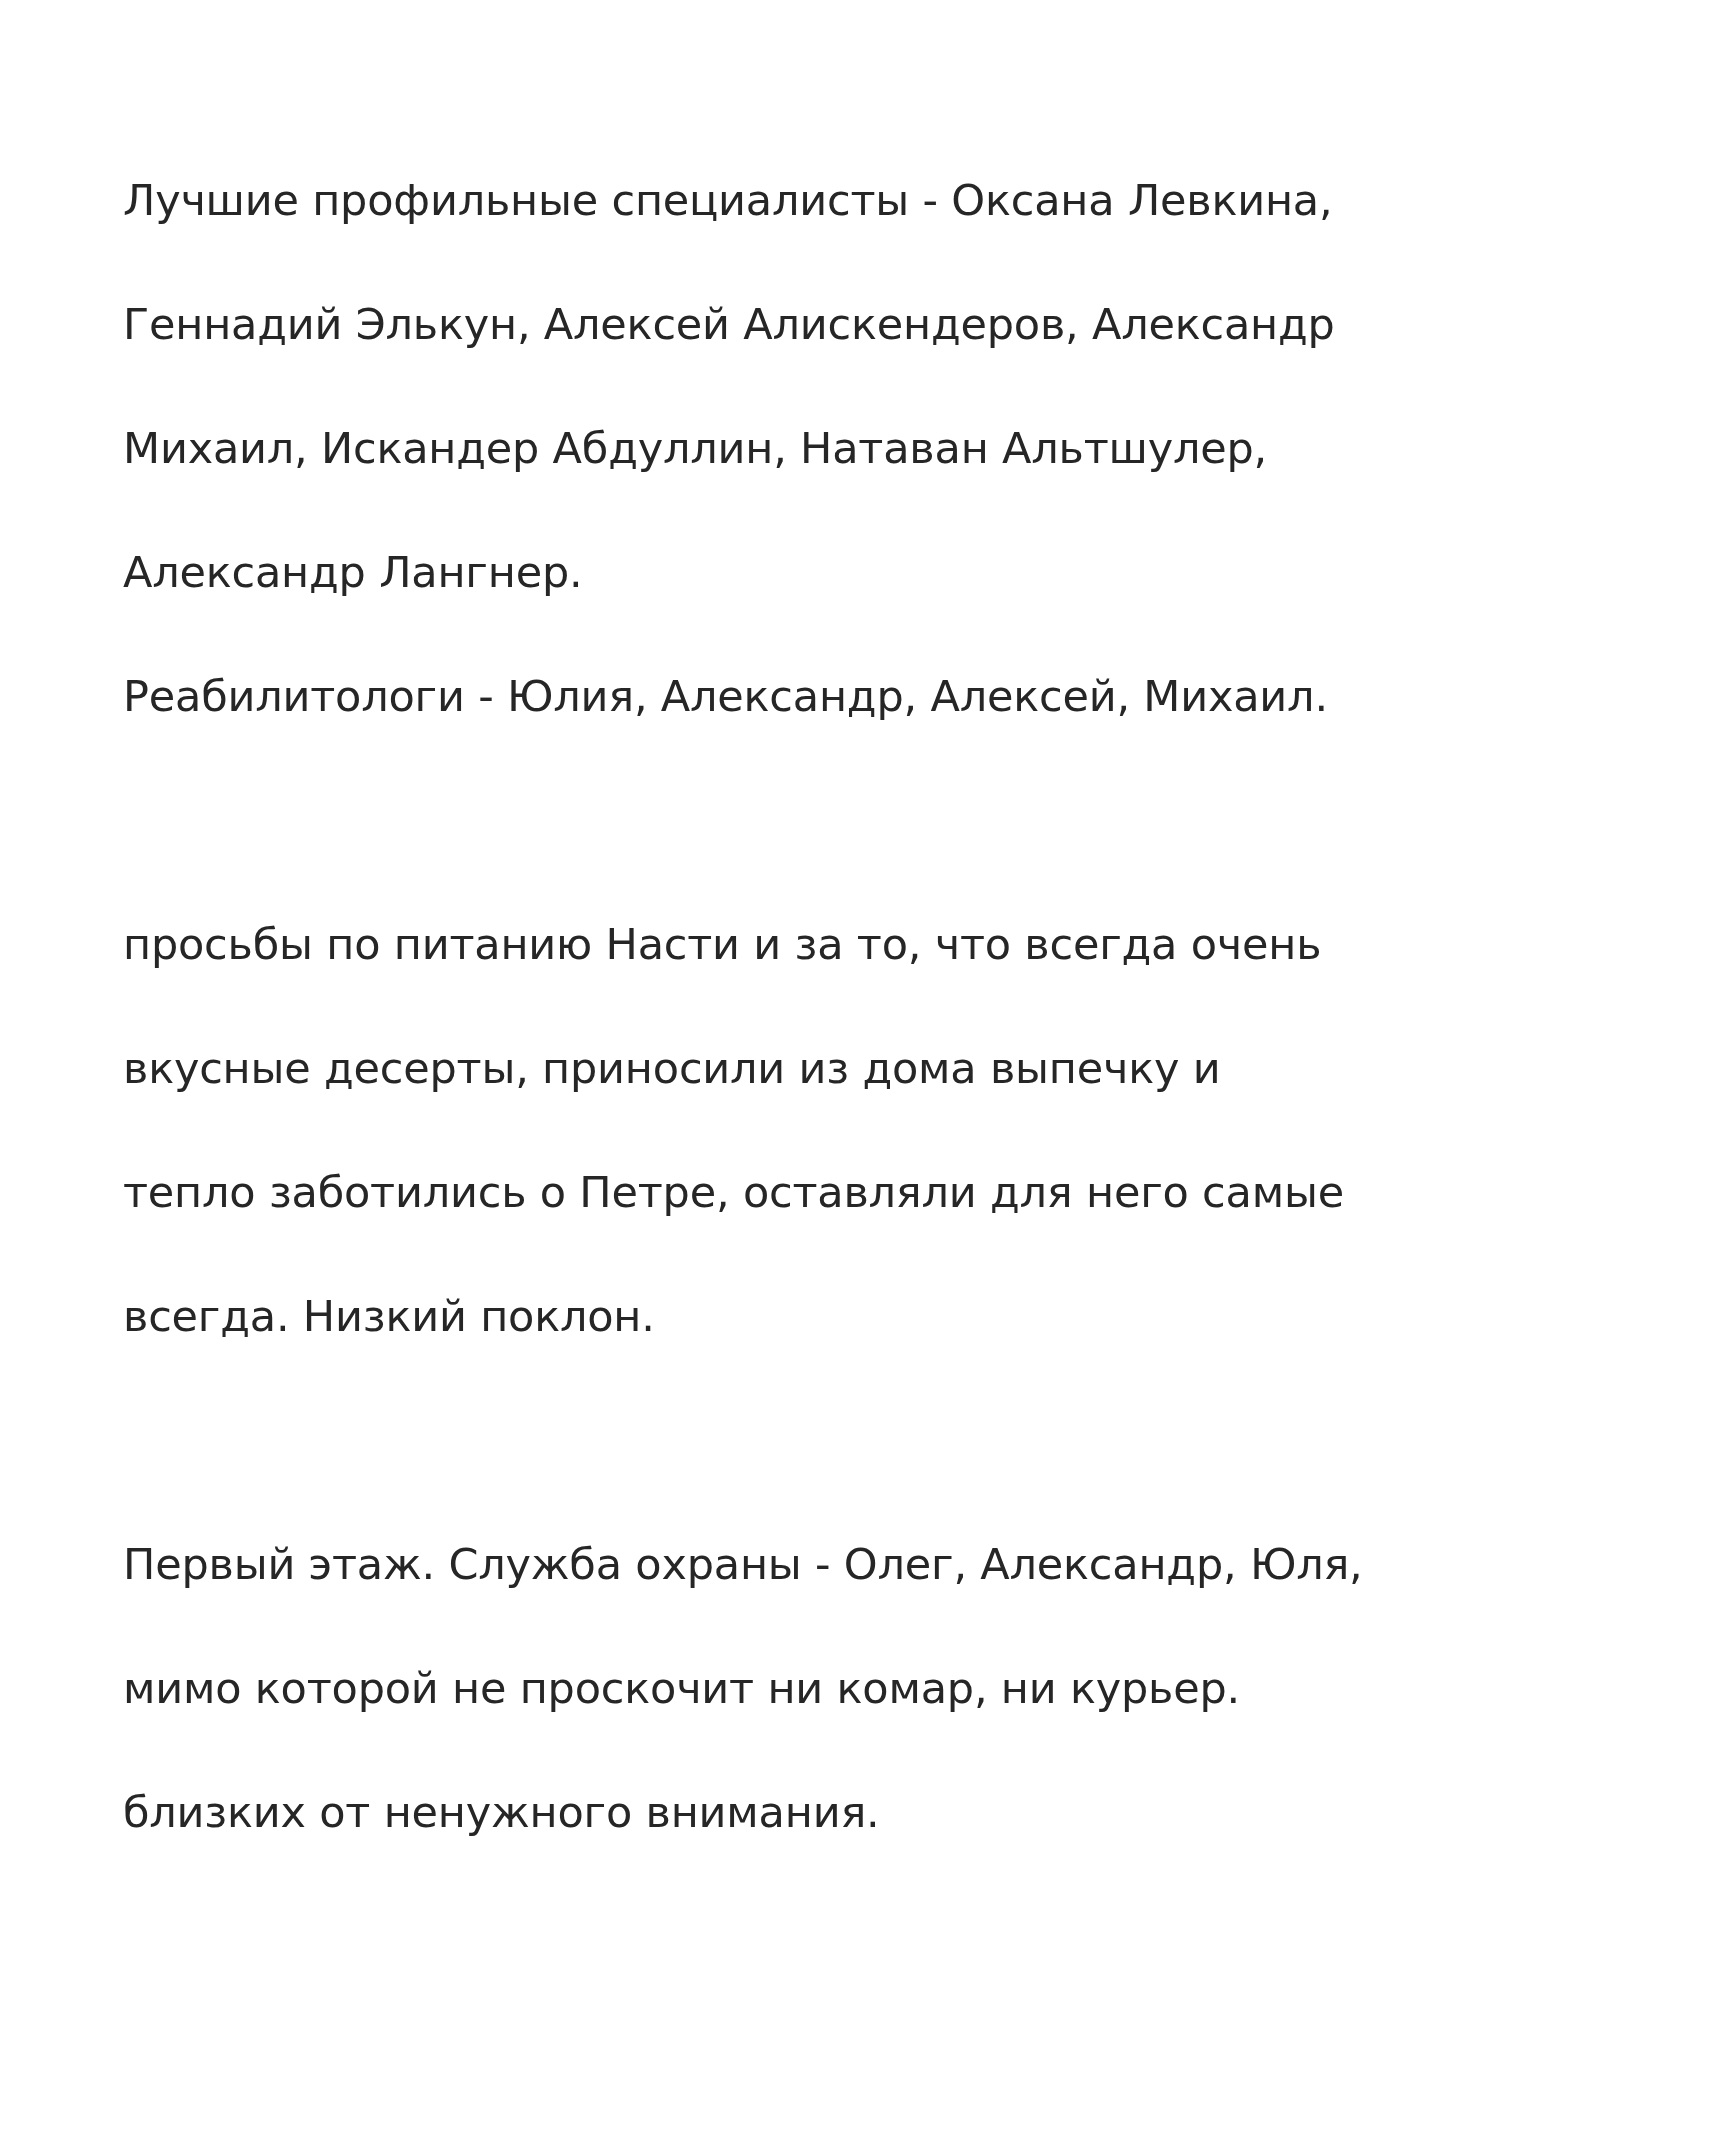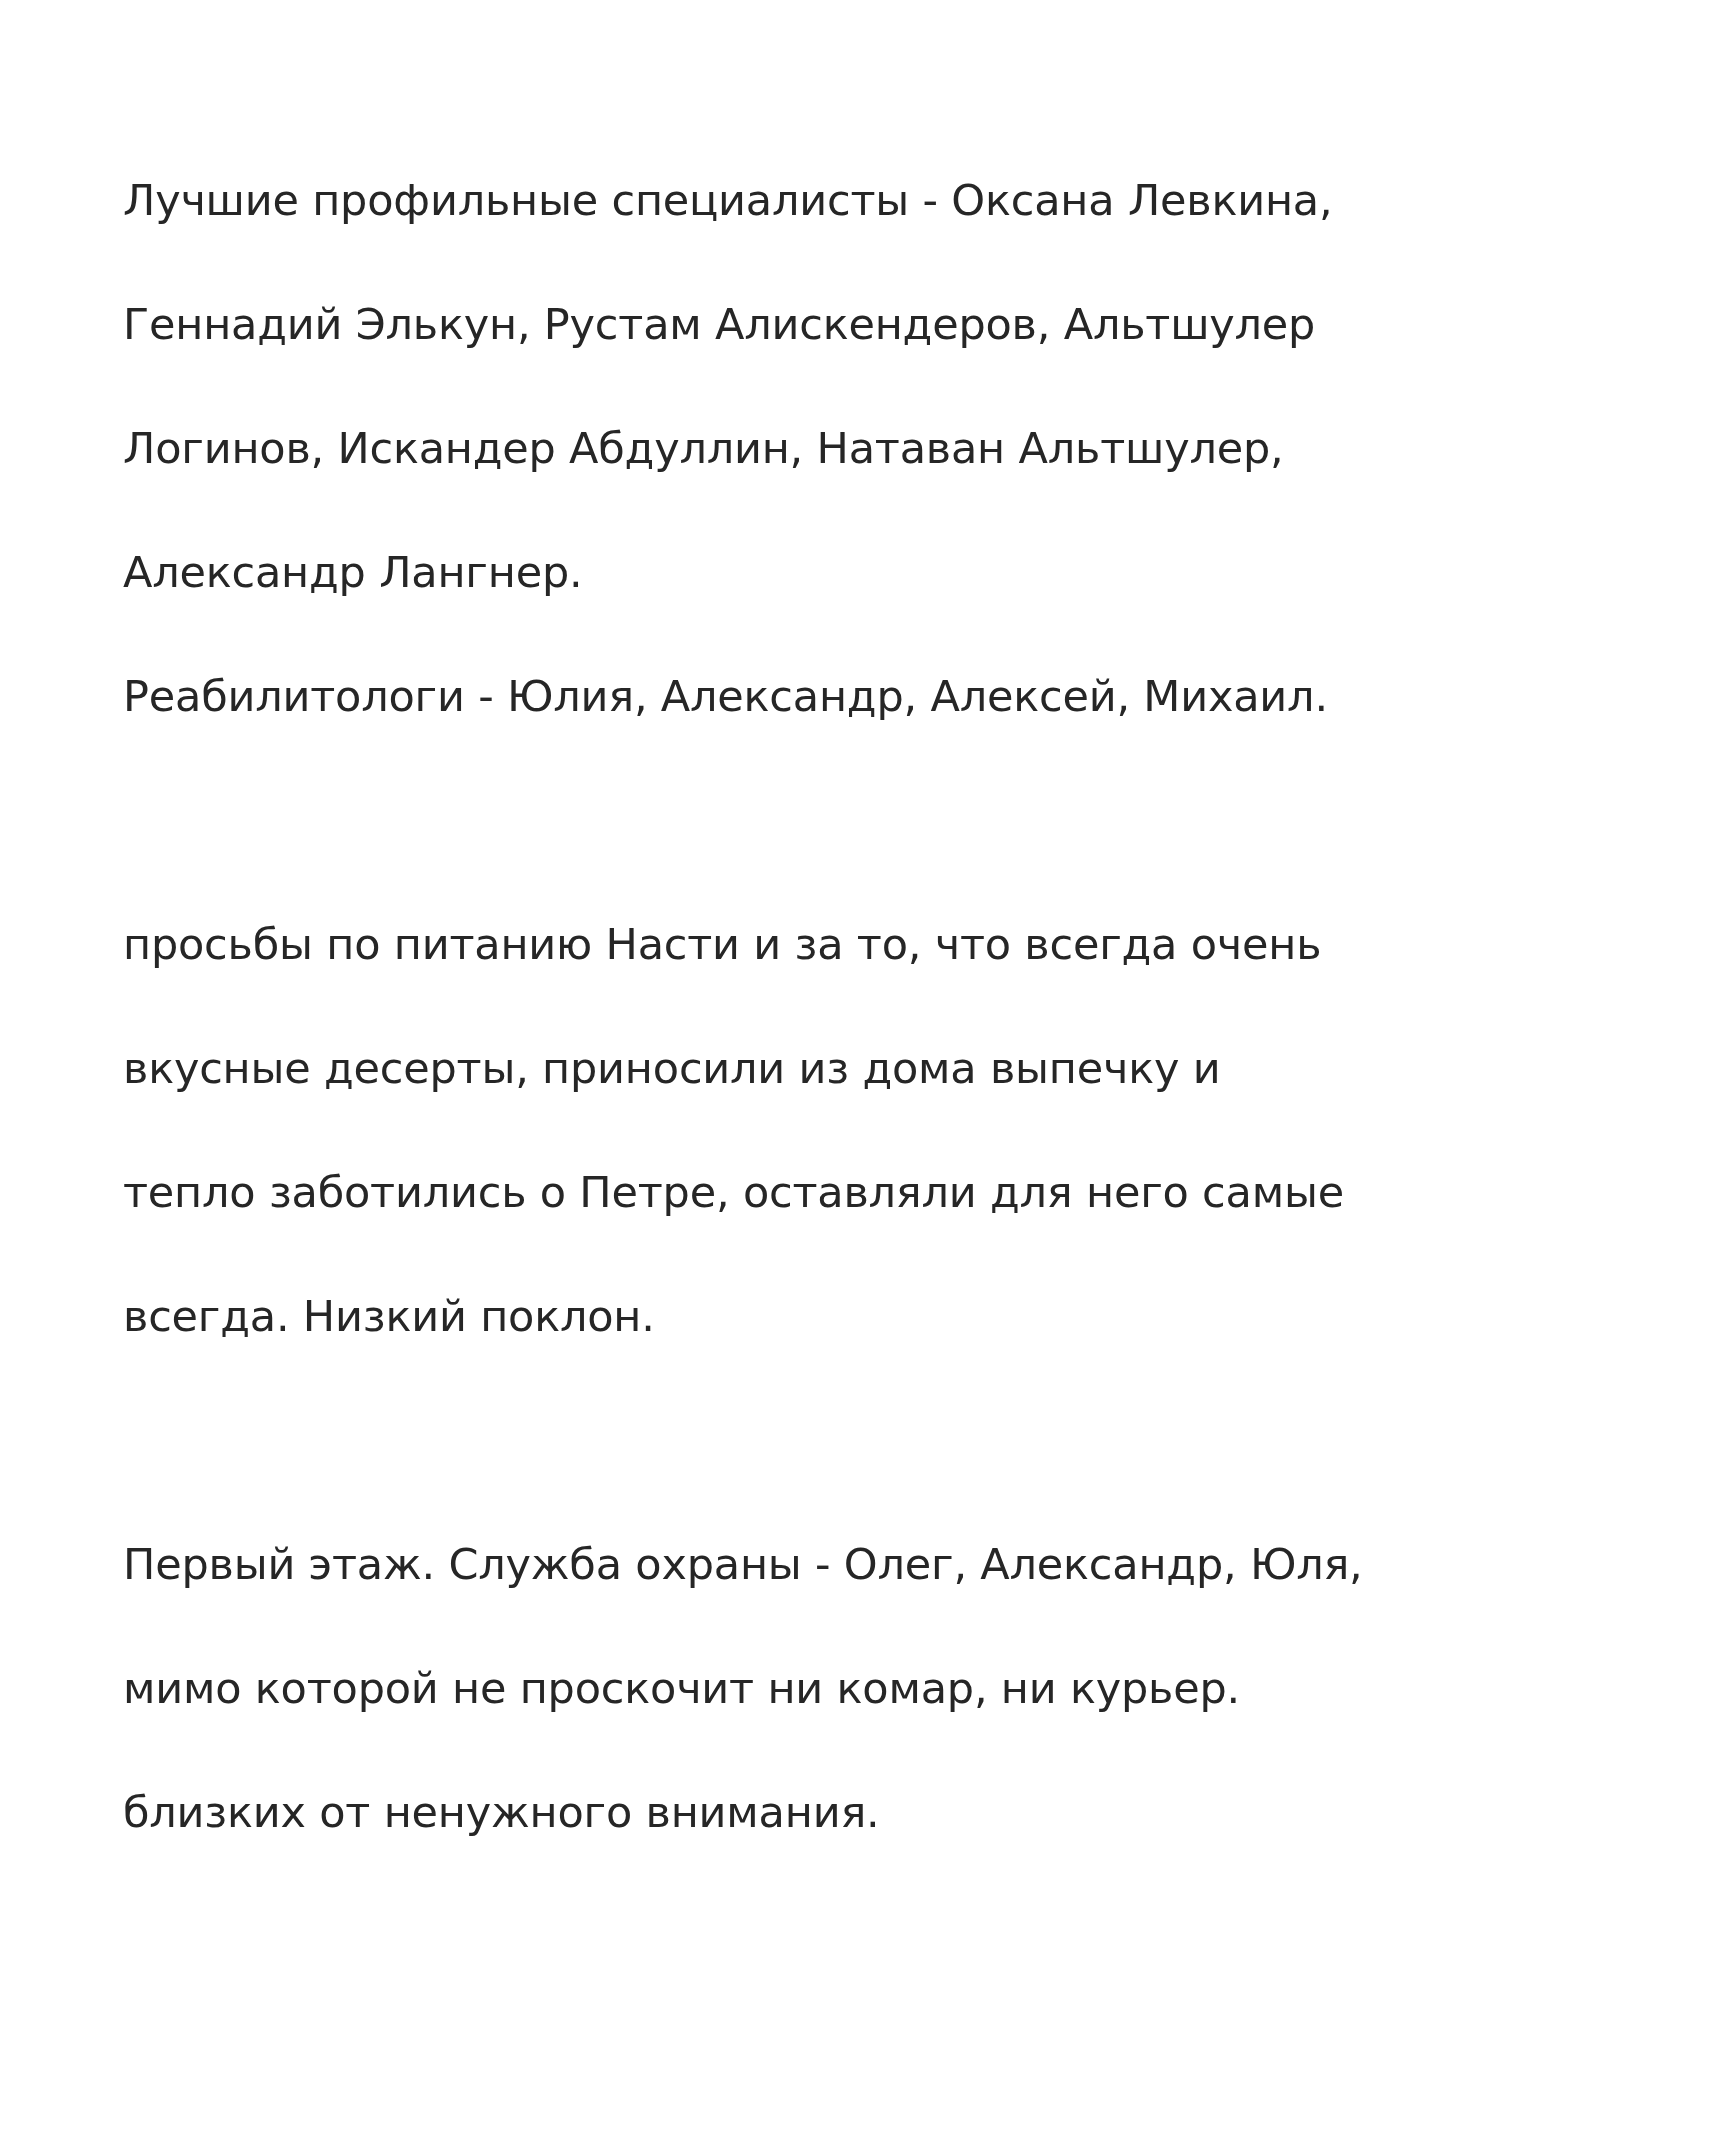--- a/index.html
+++ b/index.html
@@ -47,22 +47,22 @@
   }
 </style>
 </head>
 <body>
 
 <div class="page">
   <article class="doc-body">
 
     <p class="para">
       <span class="line">Лучшие профильные специалисты - Оксана Левкина,</span>
-      <span class="line">Геннадий Элькун, Рустам Алискендеров, Альтшулер</span>
-      <span class="line">Логинов, Искандер Абдуллин, Натаван Альтшулер,</span>
+      <span class="line">Геннадий Элькун, Алексей Алискендеров, Александр</span>
+      <span class="line">Михаил, Искандер Абдуллин, Натаван Альтшулер,</span>
       <span class="line">Александр Лангнер.</span>
       <span class="line">Реабилитологи - Юлия, Александр, Алексей, Михаил.</span>
     </p>
 
     <p class="para">
       <span class="line">просьбы по питанию Насти и за то, что всегда очень</span>
       <span class="line">вкусные десерты, приносили из дома выпечку и</span>
       <span class="line">тепло заботились о Петре, оставляли для него самые</span>
       <span class="line">всегда. Низкий поклон.</span>
     </p>

